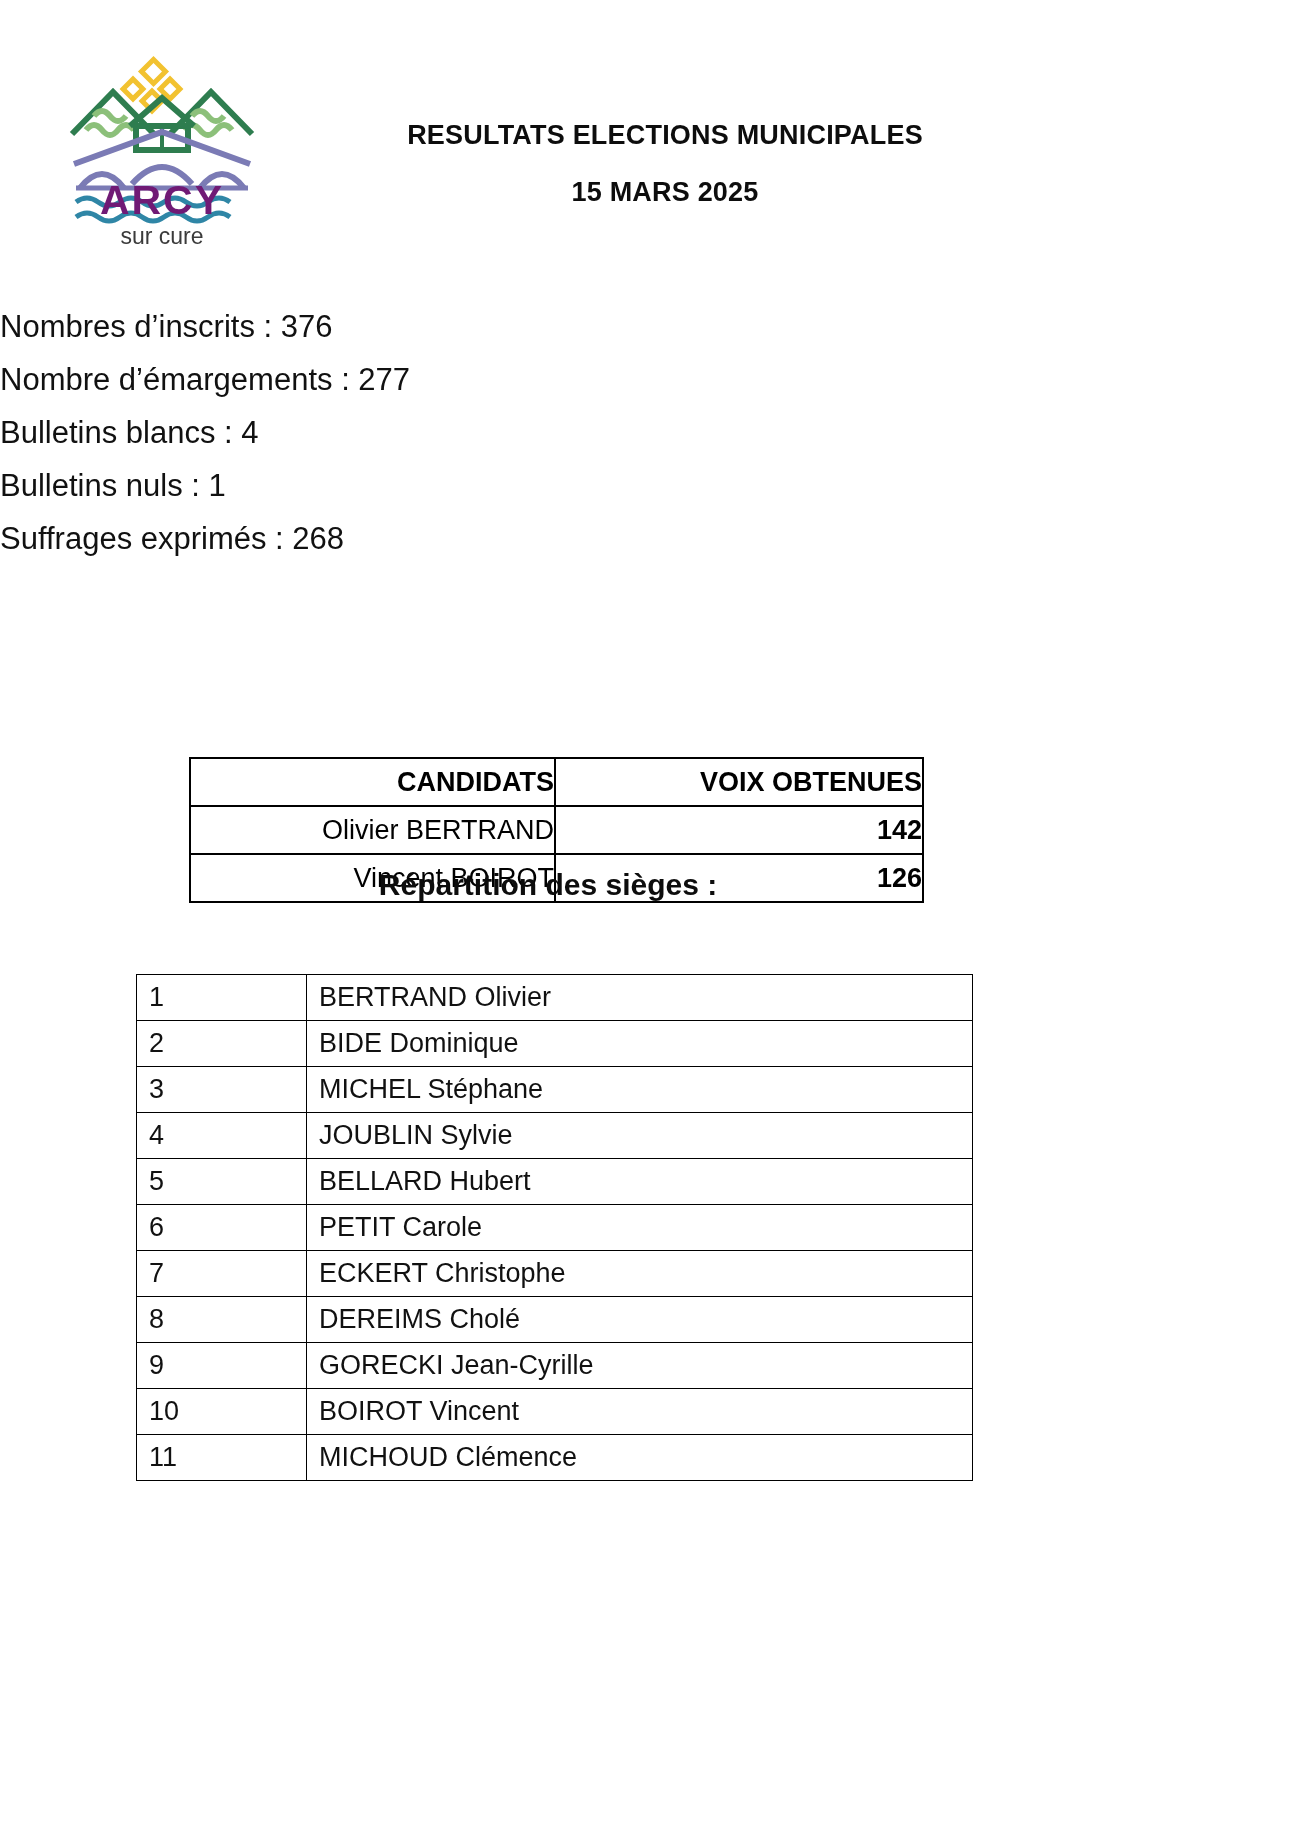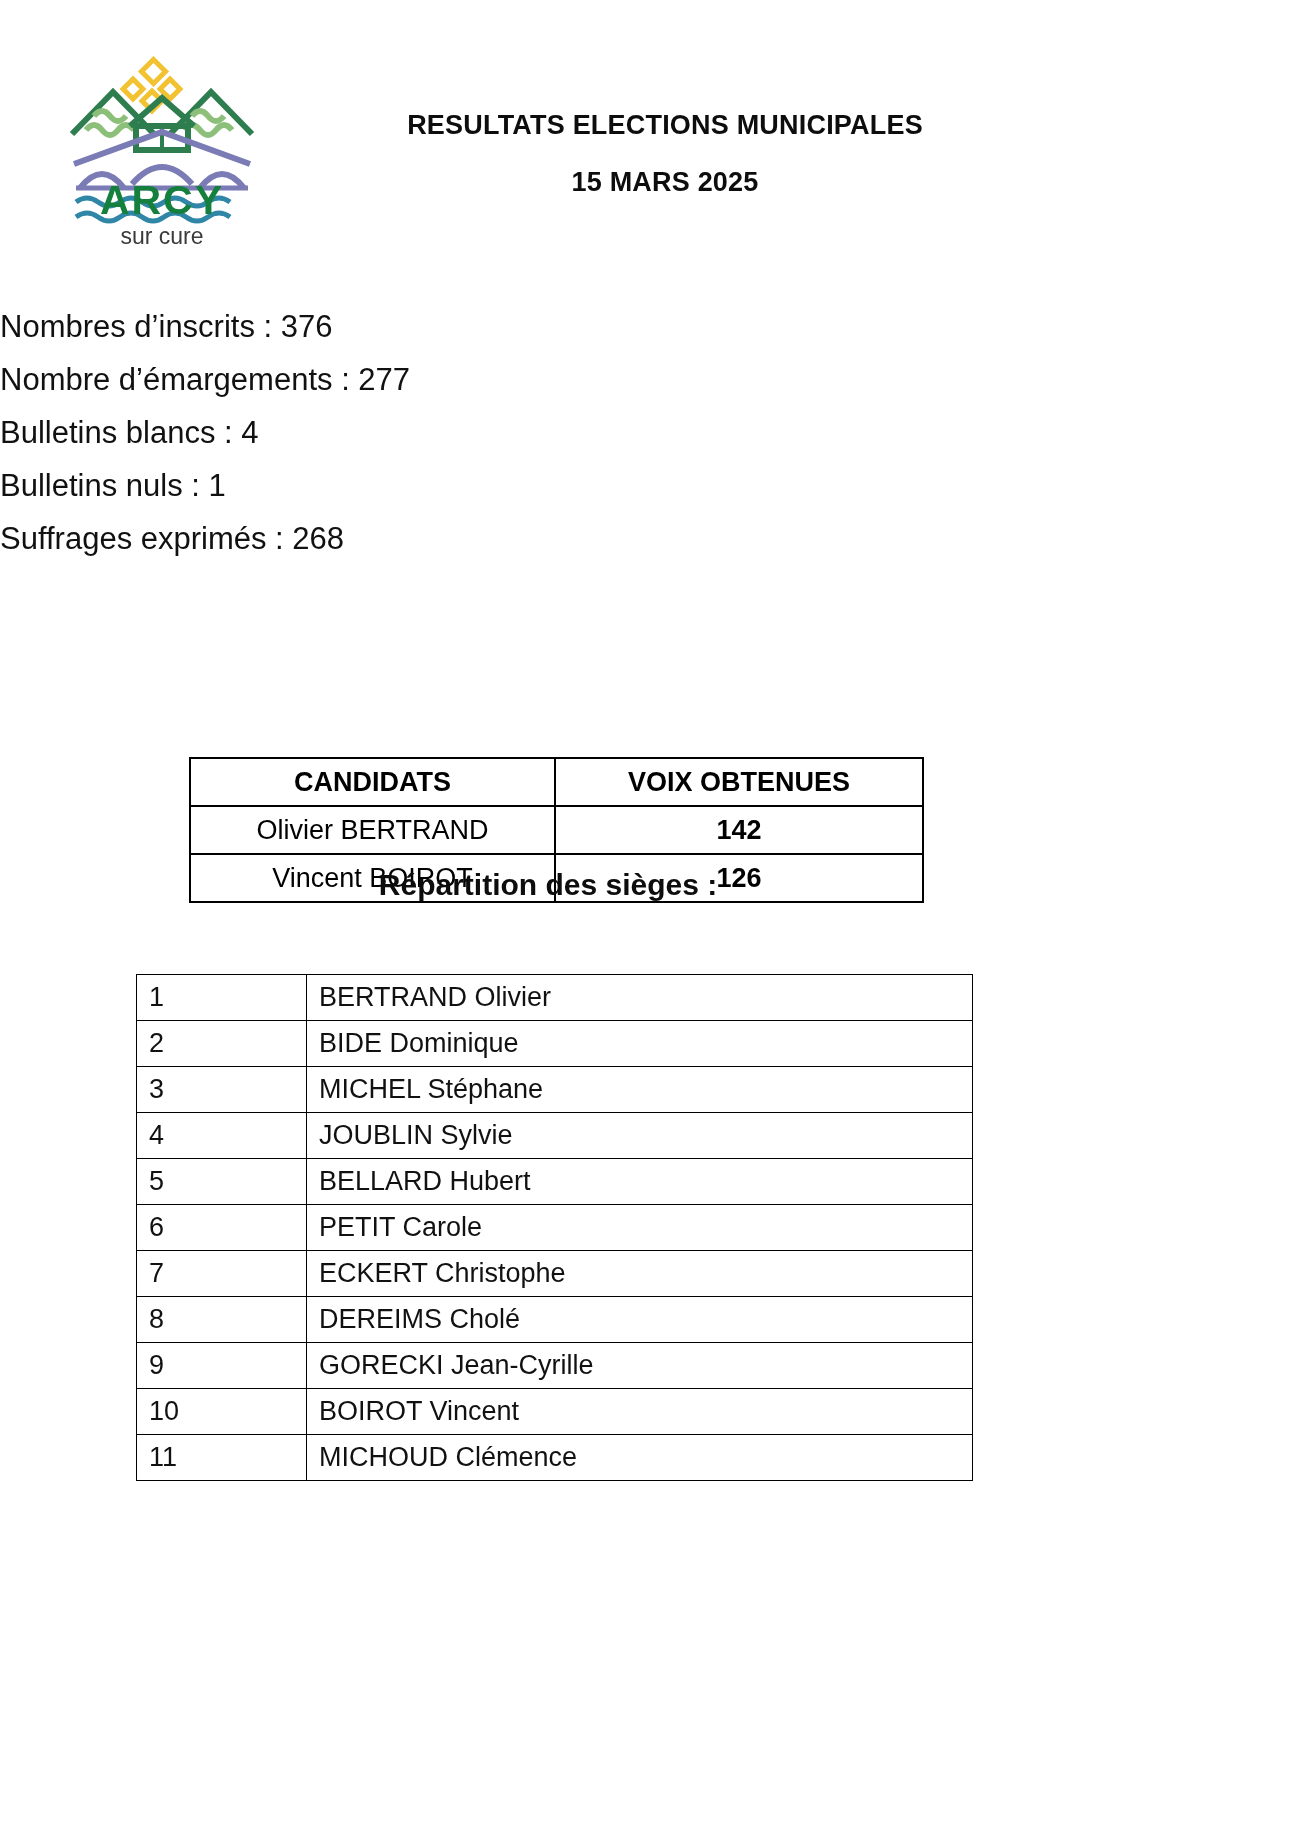--- a/index.html
+++ b/index.html
@@ -38,21 +38,21 @@
     left: 66px;
     top: 0;
     width: 192px;
     height: 190px;
   }
   .logo svg { display: block; }
 
   .title-block {
     position: absolute;
     left: 250px;
-    top: 58px;
+    top: 68px;
     width: 830px;
     text-align: center;
   }
   .doc-title {
     font-size: 27px;
     font-weight: bold;
     letter-spacing: 0.2px;
     color: #0d0d0d;
     line-height: 1.15;
   }
@@ -87,21 +87,21 @@
     left: 189px;
     width: 733px;
   }
   table.cand {
     border-collapse: collapse;
     width: 733px;
     table-layout: fixed;
   }
   table.cand td, table.cand th {
     border: 2px solid #000000;
-    text-align: center;
+    text-align: right;
     vertical-align: middle;
     padding: 0;
     height: 46px;
   }
   table.cand th {
     font-size: 27px;
     font-weight: bold;
   }
   table.cand td.name {
     font-size: 27px;
@@ -187,21 +187,21 @@
         <line x1="10" y1="136" x2="182" y2="136" stroke="#7b7bb5" stroke-width="5"></line>
 
         <g fill="none" stroke="#2f86a6" stroke-width="5">
           <path d="M10 150 q11 -8 22 0 q11 8 22 0 q11 -8 22 0 q11 8 22 0 q11 -8 22 0 q11 8 22 0 q11 -8 22 0"></path>
           <path d="M10 165 q11 -8 22 0 q11 8 22 0 q11 -8 22 0 q11 8 22 0 q11 -8 22 0 q11 8 22 0 q11 -8 22 0"></path>
         </g>
 
         <text x="96" y="195" text-anchor="middle" font-family="Liberation Sans, sans-serif" font-size="0" fill="#3b3b3b">ARCY</text>
       </svg>
       <div style="position:absolute; left:0; top:128px; width:192px; text-align:center;">
-        <div style="font-size:41px; font-weight:bold; letter-spacing:2px; color:#15803d; line-height:1;">ARCY</div>
+        <div style="font-size:41px; font-weight:bold; letter-spacing:2px; color:#701a75; line-height:1;">ARCY</div>
         <div style="font-size:23px; color:#3b3b3b; line-height:1.2; margin-top:2px;">sur cure</div>
       </div>
     </div>
 
     <div class="title-block">
       <div class="doc-title">RESULTATS ELECTIONS MUNICIPALES</div>
       <div class="doc-subtitle">15 MARS 2025</div>
     </div>
   </div>
 

